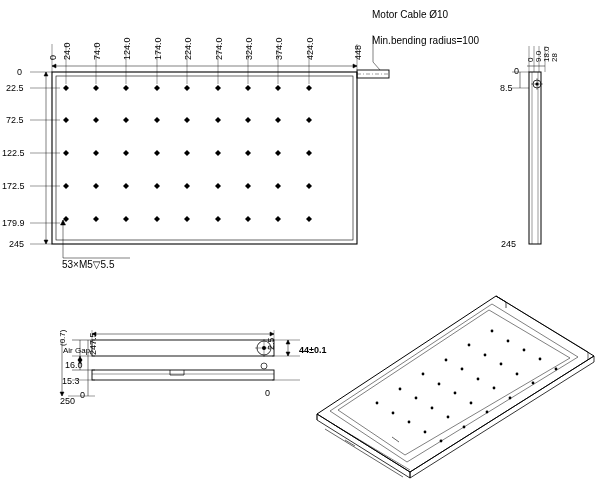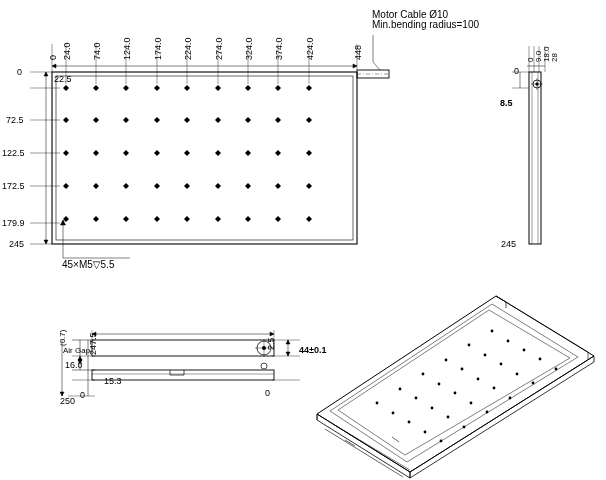--- a/index.html
+++ b/index.html
@@ -254,56 +254,56 @@
           <circle cx="464" cy="427" r="1.4"></circle>
         <circle cx="487" cy="412" r="1.4"></circle>
           <circle cx="510" cy="398" r="1.4"></circle>
         <circle cx="533" cy="383" r="1.4"></circle>
           <circle cx="556" cy="369" r="1.4"></circle>
       </g>
     </g>
   </svg>
 
   <div class="lbl big" style="left:372px;top:10px;">Motor Cable Ø10</div>
-  <div class="lbl big" style="left:372px;top:20px;">Min.bending radius=100</div>
+  <div class="lbl big" style="left:372px;top:36px;">Min.bending radius=100</div>
 
   <div class="lbl v" style="left:48px;top:60px;">0</div>
   <div class="lbl v" style="left:62px;top:60px;">24.0</div>
   <div class="lbl v" style="left:92px;top:60px;">74.0</div>
   <div class="lbl v" style="left:122px;top:60px;">124.0</div>
   <div class="lbl v" style="left:153px;top:60px;">174.0</div>
   <div class="lbl v" style="left:183px;top:60px;">224.0</div>
   <div class="lbl v" style="left:214px;top:60px;">274.0</div>
   <div class="lbl v" style="left:244px;top:60px;">324.0</div>
   <div class="lbl v" style="left:274px;top:60px;">374.0</div>
   <div class="lbl v" style="left:305px;top:60px;">424.0</div>
   <div class="lbl v" style="left:353px;top:60px;">448</div>
 
   <div class="lbl" style="left:17px;top:67px;">0</div>
-  <div class="lbl" style="left:6px;top:74px;margin-left:48px;">22.5</div>
+  <div class="lbl" style="left:6px;top:83px;">22.5</div>
   <div class="lbl" style="left:6px;top:115px;">72.5</div>
   <div class="lbl" style="left:2px;top:148px;">122.5</div>
   <div class="lbl" style="left:2px;top:181px;">172.5</div>
   <div class="lbl" style="left:2px;top:218px;">179.9</div>
   <div class="lbl" style="left:9px;top:239px;">245</div>
 
-  <div class="lbl big" style="left:62px;top:260px;">45×M5▽5.5</div>
+  <div class="lbl big" style="left:62px;top:260px;">53×M5▽5.5</div>
 
   <div class="lbl v small" style="left:526px;top:62px;">0</div>
   <div class="lbl v small" style="left:534px;top:62px;">9.0</div>
   <div class="lbl v small" style="left:542px;top:62px;">18.0</div>
   <div class="lbl v small" style="left:550px;top:62px;">28</div>
   <div class="lbl" style="left:514px;top:66px;">0</div>
-  <div class="lbl" style="left:500px;top:98px;font-weight:bold;">8.5</div>
+  <div class="lbl" style="left:500px;top:83px;">8.5</div>
   <div class="lbl" style="left:501px;top:239px;">245</div>
 
   <div class="lbl v small" style="left:58px;top:346px;">(0.7)</div>
   <div class="lbl small" style="left:63px;top:346px;text-align:right;">Air Gap</div>
   <div class="lbl v" style="left:88px;top:355px;">247.5</div>
   <div class="lbl v" style="left:266px;top:350px;">2.5</div>
   <div class="lbl" style="left:299px;top:345px;font-weight:bold;">44±0.1</div>
   <div class="lbl" style="left:65px;top:360px;">16.0</div>
-  <div class="lbl" style="left:62px;top:376px;margin-left:42px;">15.3</div>
+  <div class="lbl" style="left:62px;top:376px;">15.3</div>
   <div class="lbl" style="left:80px;top:390px;">0</div>
   <div class="lbl" style="left:60px;top:396px;">250</div>
   <div class="lbl" style="left:265px;top:388px;">0</div>
 
 </div>
 
 </body></html>

